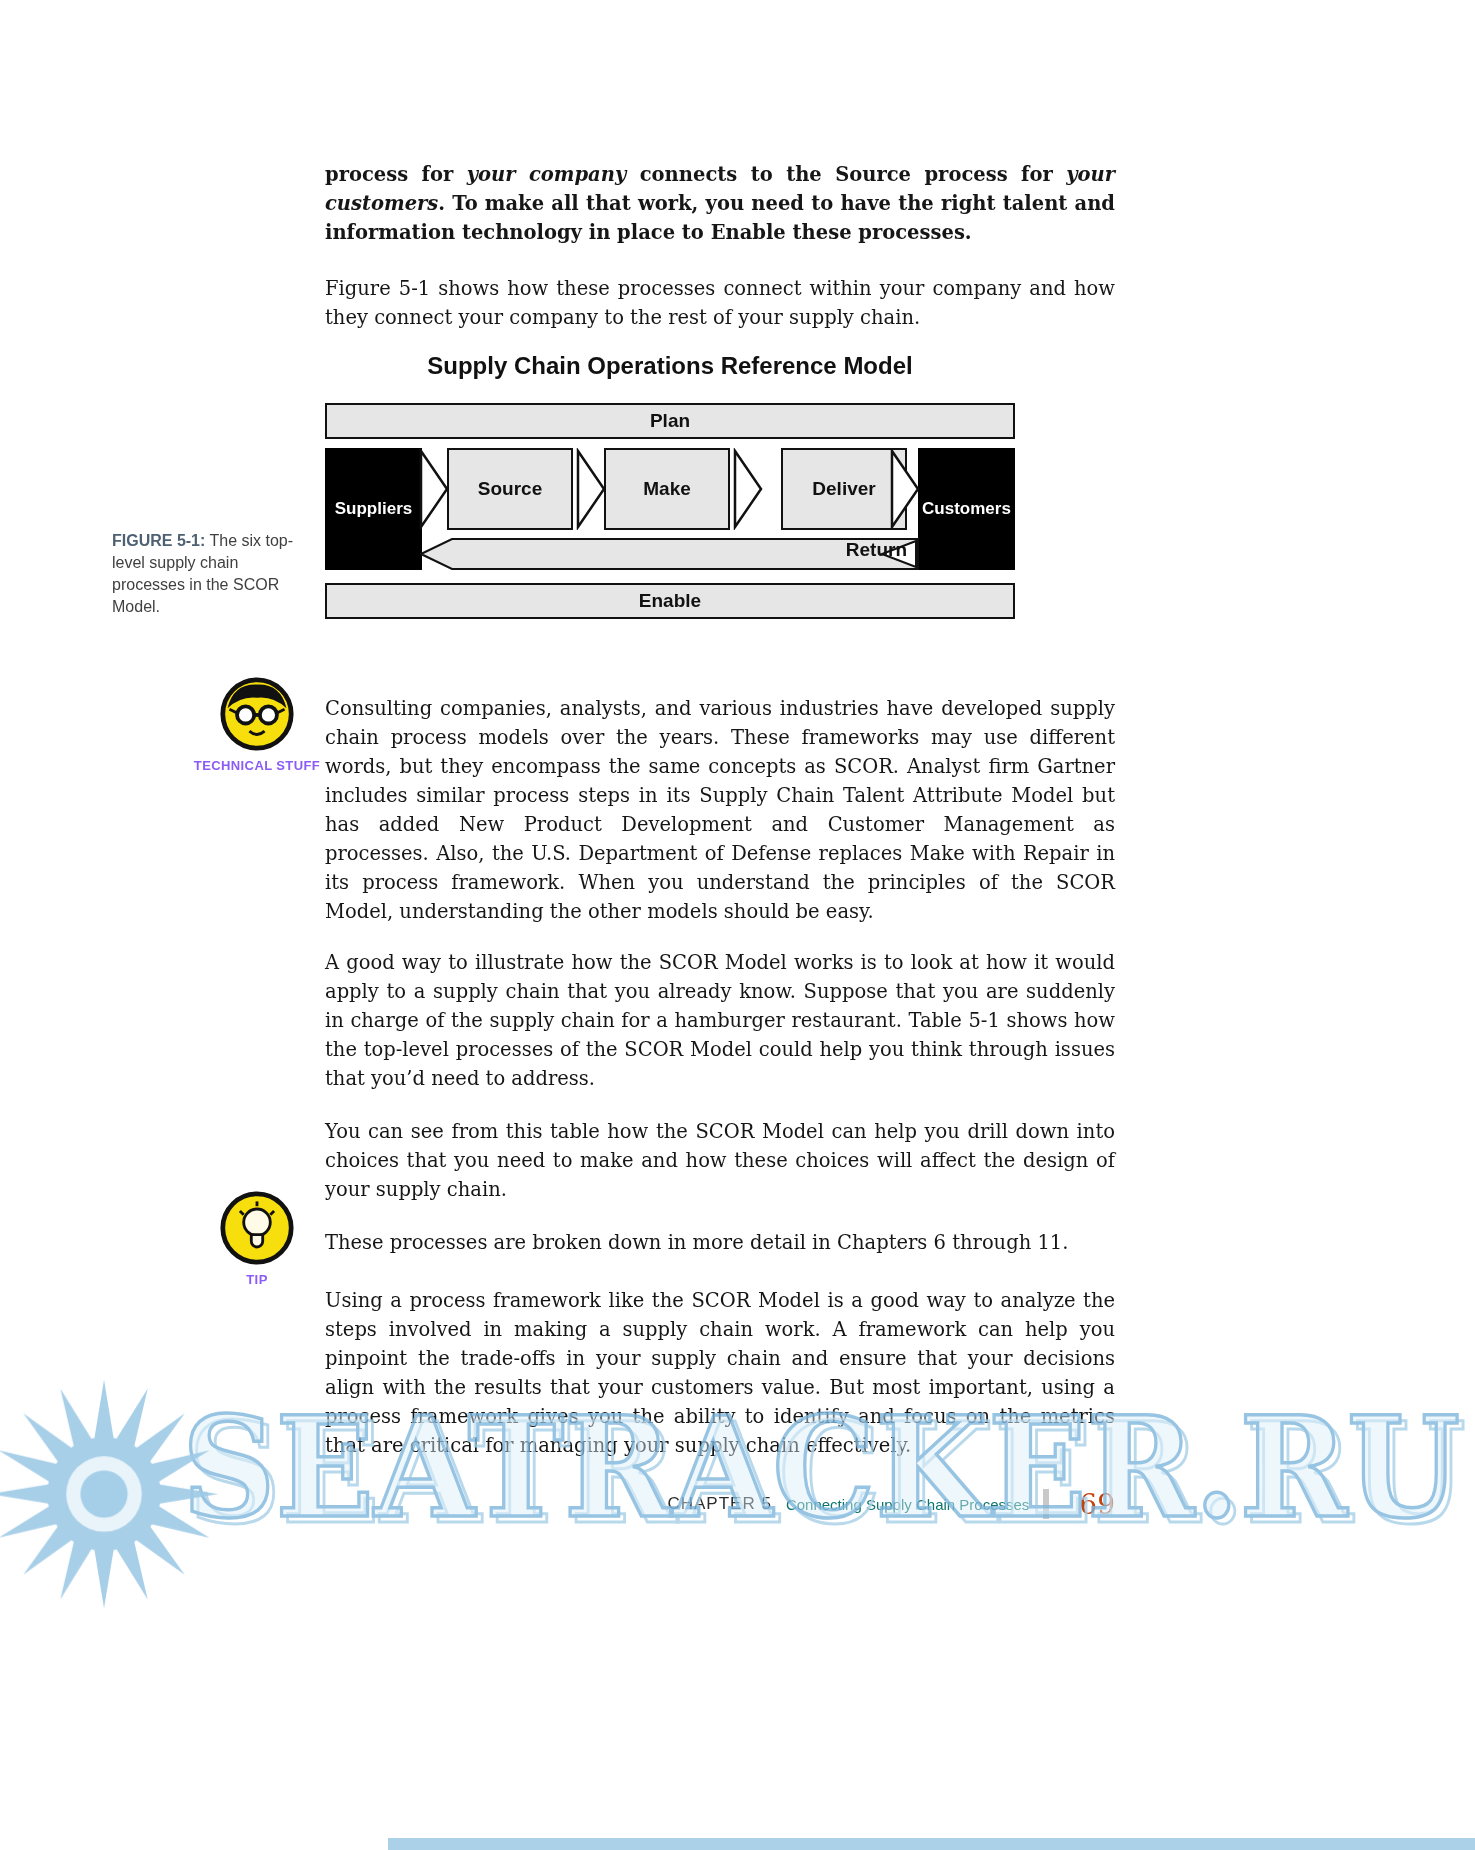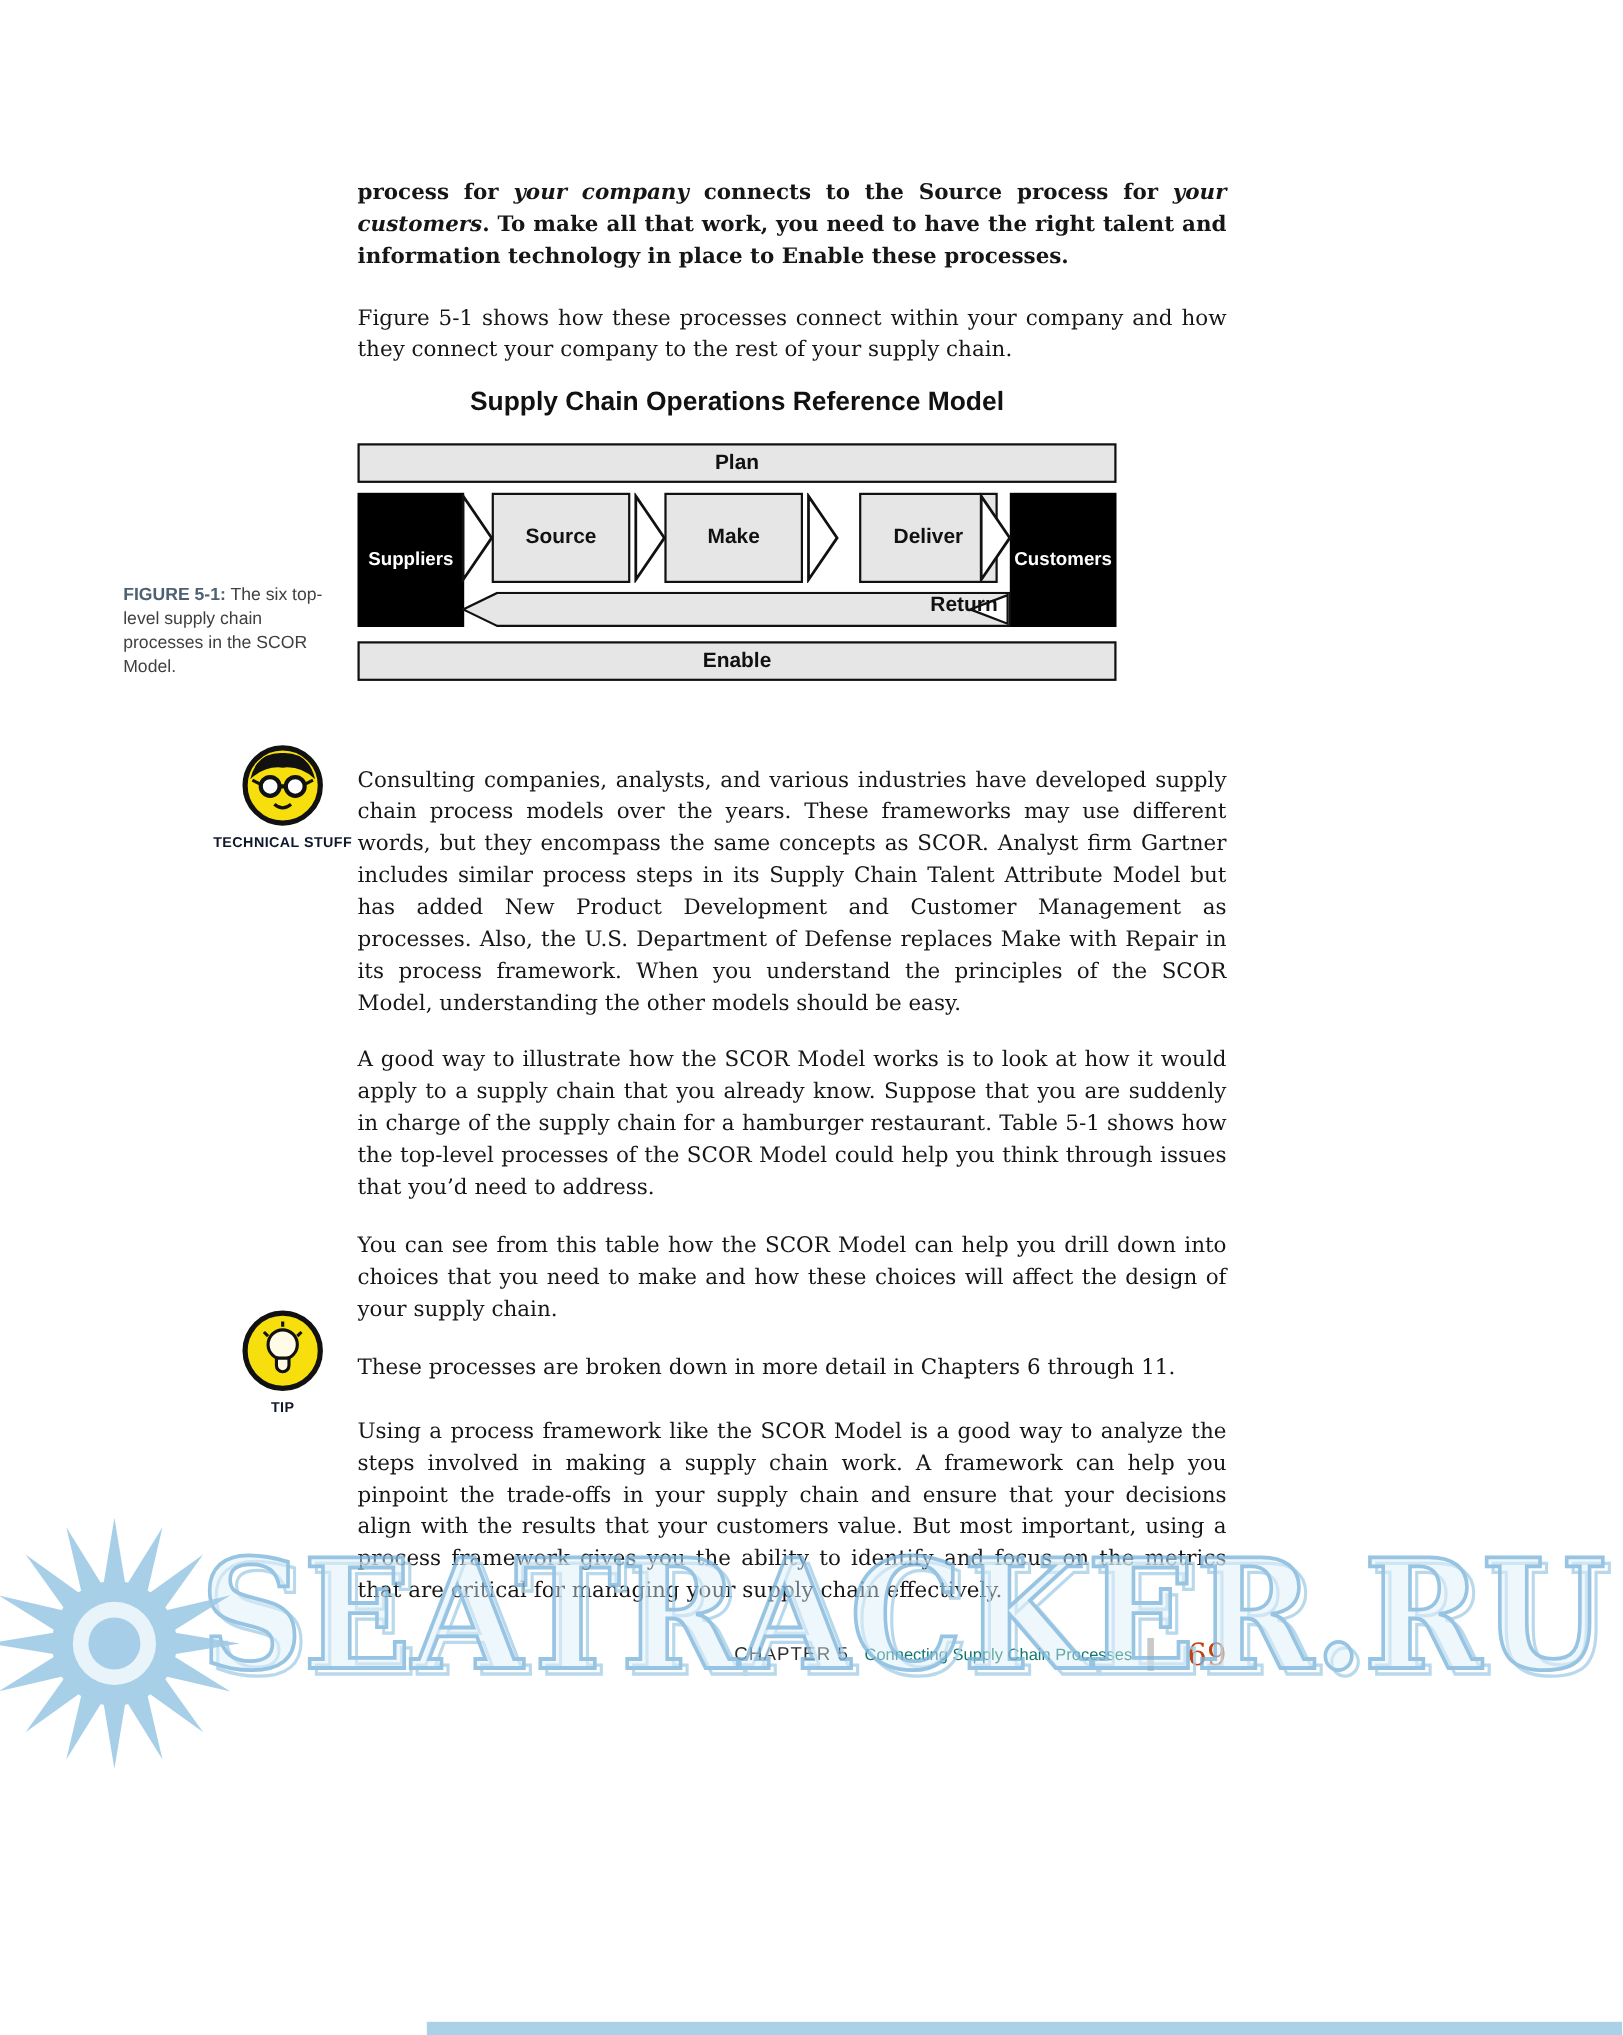--- a/index.html
+++ b/index.html
@@ -44,21 +44,21 @@
   .caption{
     position:absolute;left:112px;top:530px;width:188px;text-align:left;
     font-family:"Liberation Sans",sans-serif;font-size:16px;line-height:22px;color:#3f3f3f;
   }
   .caption .cap-label{font-weight:bold;color:#4e6172;}
   
   .micon{position:absolute;left:219px;width:76px;height:76px;}
   .micon-label{
     position:absolute;left:186px;width:142px;text-align:center;
     font-family:"Liberation Sans",sans-serif;font-weight:bold;font-size:13px;
-    letter-spacing:.4px;color:#0f172a;line-height:16px;
+    letter-spacing:.4px;color:#8b5cf6;line-height:16px;
   }
   
   .footer{
     position:absolute;left:325px;top:1482px;width:790px;height:44px;
     display:flex;align-items:center;justify-content:flex-end;gap:14px;
   }
   .footer .ch-label{
     font-family:"Liberation Sans",sans-serif;font-size:17px;letter-spacing:1px;color:#2b2b2b;
   }
   .footer .ch-title{

